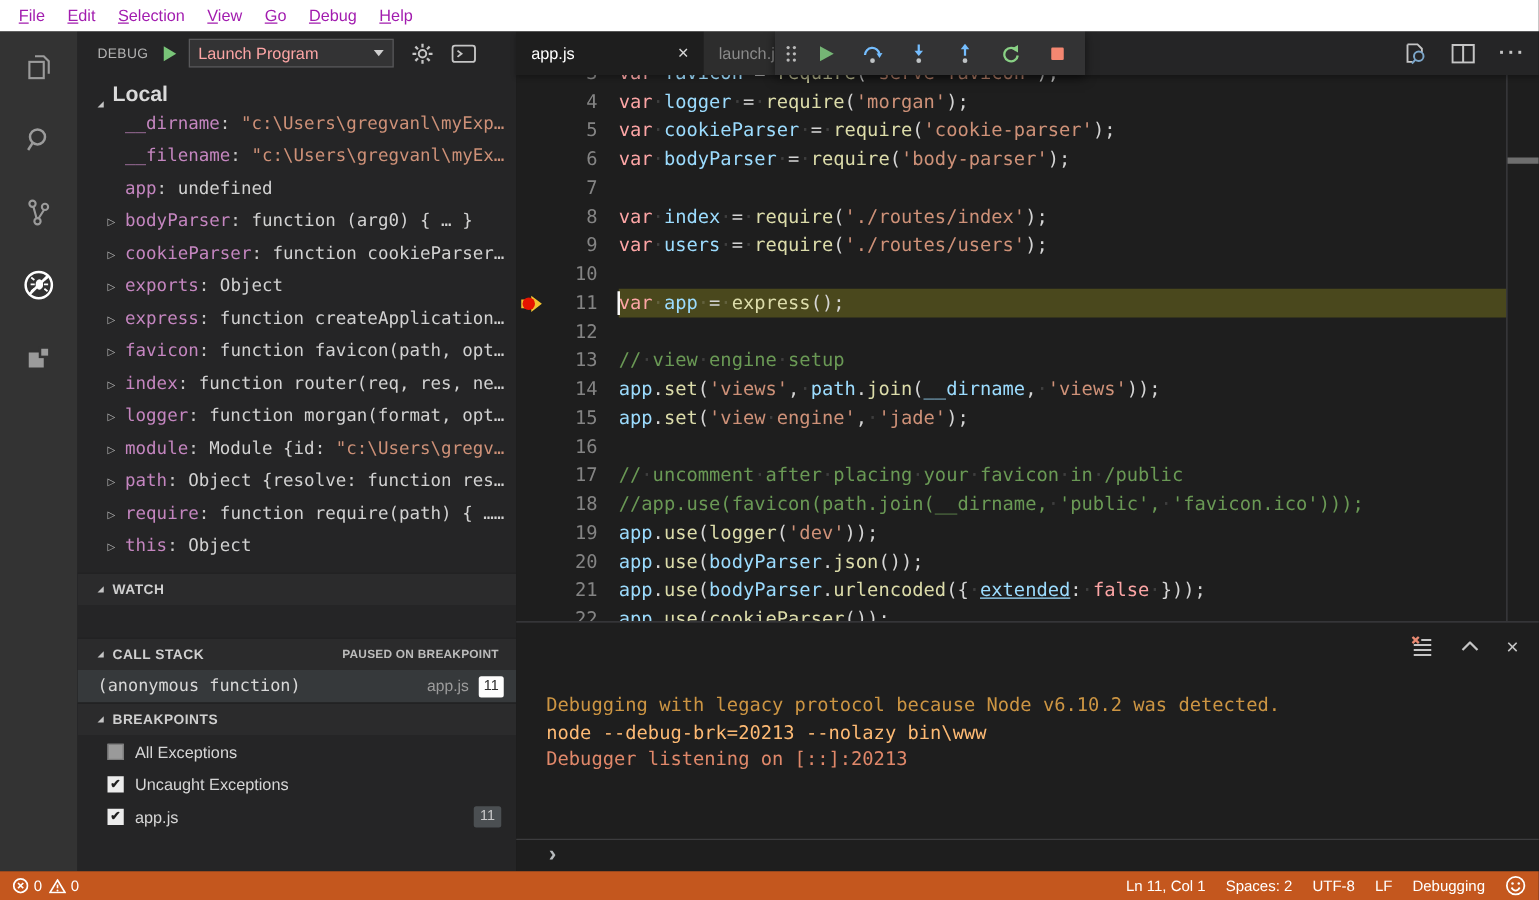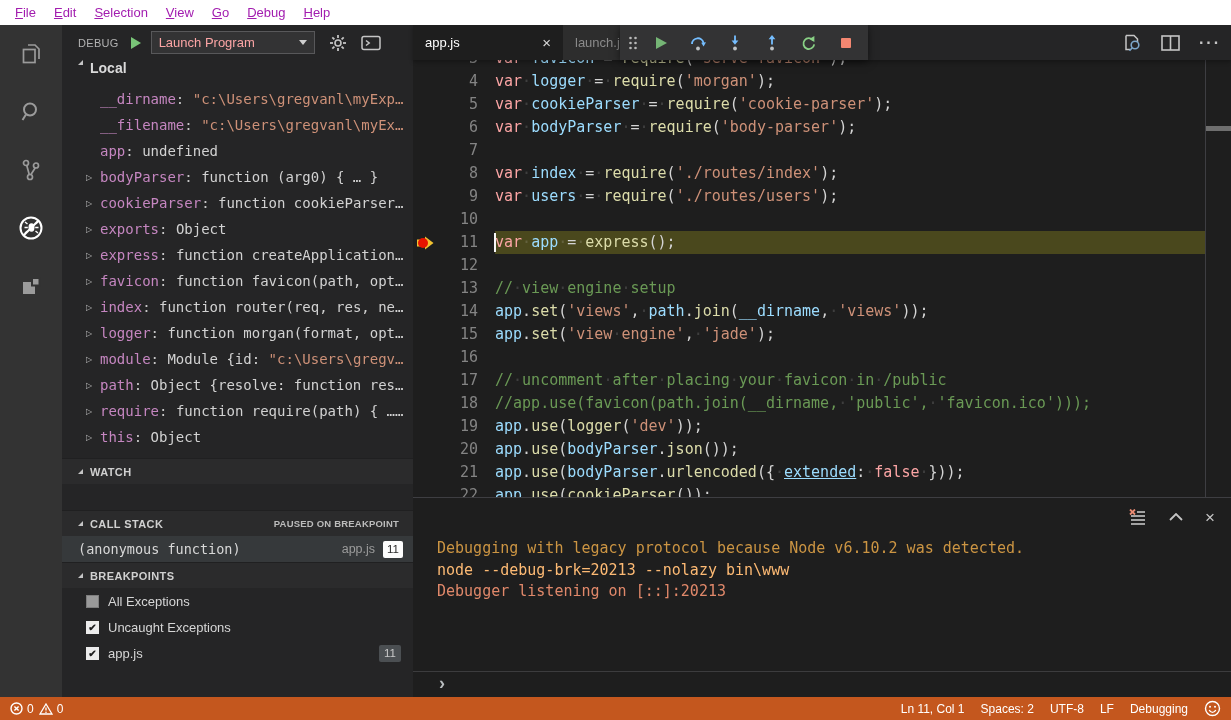--- a/index.html
+++ b/index.html
@@ -19,21 +19,21 @@
 .debug-header{height:35px;display:flex;align-items:center;padding-left:16px}
 .dh-label{font-size:11px;color:#b3b3b3;letter-spacing:.3px}
 .play-btn{margin-left:10px;display:flex}
 .config-select{margin-left:8px;width:164px;height:23px;background:#333334;border:1px solid #58585a;display:flex;align-items:center;justify-content:space-between;padding:0 7px}
 .config-label{font-size:13px;color:#fca5a5}
 .caret-down{width:0;height:0;border-left:4px solid transparent;border-right:4px solid transparent;border-top:5px solid #cfcfcf}
 .icon-btn{margin-left:14px;display:flex}
 .section-header{height:26px;display:flex;align-items:center;padding:0 14px 0 16px;font-size:11px;font-weight:bold;color:#d0d0d0;letter-spacing:.4px;border-top:1px solid #202021;background:#2b2b2c}
 .tw{width:0;height:0;border-left:5px solid transparent;border-bottom:5px solid #c5c5c5;margin-right:7px;flex:none}
 .sec-status{margin-left:auto;font-size:9.5px;font-weight:bold;color:#bcbcbc;letter-spacing:.2px}
-.scope-row{height:26px;display:flex;align-items:flex-start;padding-left:16px;font-size:14px;font-weight:bold;color:#dadada}
+.scope-row{height:26px;display:flex;align-items:flex-end;padding-left:16px;font-size:17px;font-weight:bold;color:#dadada}
 .var-row{height:26px;display:flex;align-items:center;padding-left:24px;font-family:"DejaVu Sans Mono",monospace;font-size:14px;white-space:pre;overflow:hidden}
 .tw-child{width:14px;flex:none;font-family:"DejaVu Sans",sans-serif;font-size:8px;color:#bcbcbc}
 .vname{color:#c586c0}
 .vcolon{color:#c8c8c8}
 .v-st{color:#ce9178}
 .v-pl{color:#d2d2d2}
 .spacer8{height:8px}
 .watch-empty{height:26px}
 .frame-row{height:26px;display:flex;align-items:center;background:#36393b;padding:0 10px 0 16px}
 .frame-name{font-family:"DejaVu Sans Mono",monospace;font-size:13.5px;color:#d8d8d8}
@@ -435,21 +435,21 @@
           </span>
         <span>
             <svg width="14" height="8">
               <polyline points="1,7 7,1 13,7" fill="none" stroke="#c5c5c5" stroke-width="1.8"></polyline>
             </svg>
           </span>
         <span class="panel-x">×</span>
       </div>
     </div>
     <div id="console">
-        <div class="console-line" style="color: rgb(204, 149, 67);">Debugging with legacy protocol because Node v6.10.2 was detected.</div>
+        <div class="console-line" style="color: rgb(204, 149, 67); margin-top: 16px;">Debugging with legacy protocol because Node v6.10.2 was detected.</div>
         <div class="console-line" style="color: #fdba74;">node --debug-brk=20213 --nolazy bin\www</div>
         <div class="console-line" style="color: rgb(224, 136, 106);">Debugger listening on [::]:20213</div>
       </div>
     <div id="console-input">
       <span class="prompt">›</span>
     </div>
   </div>
 </div>
 
 <div id="statusbar">

